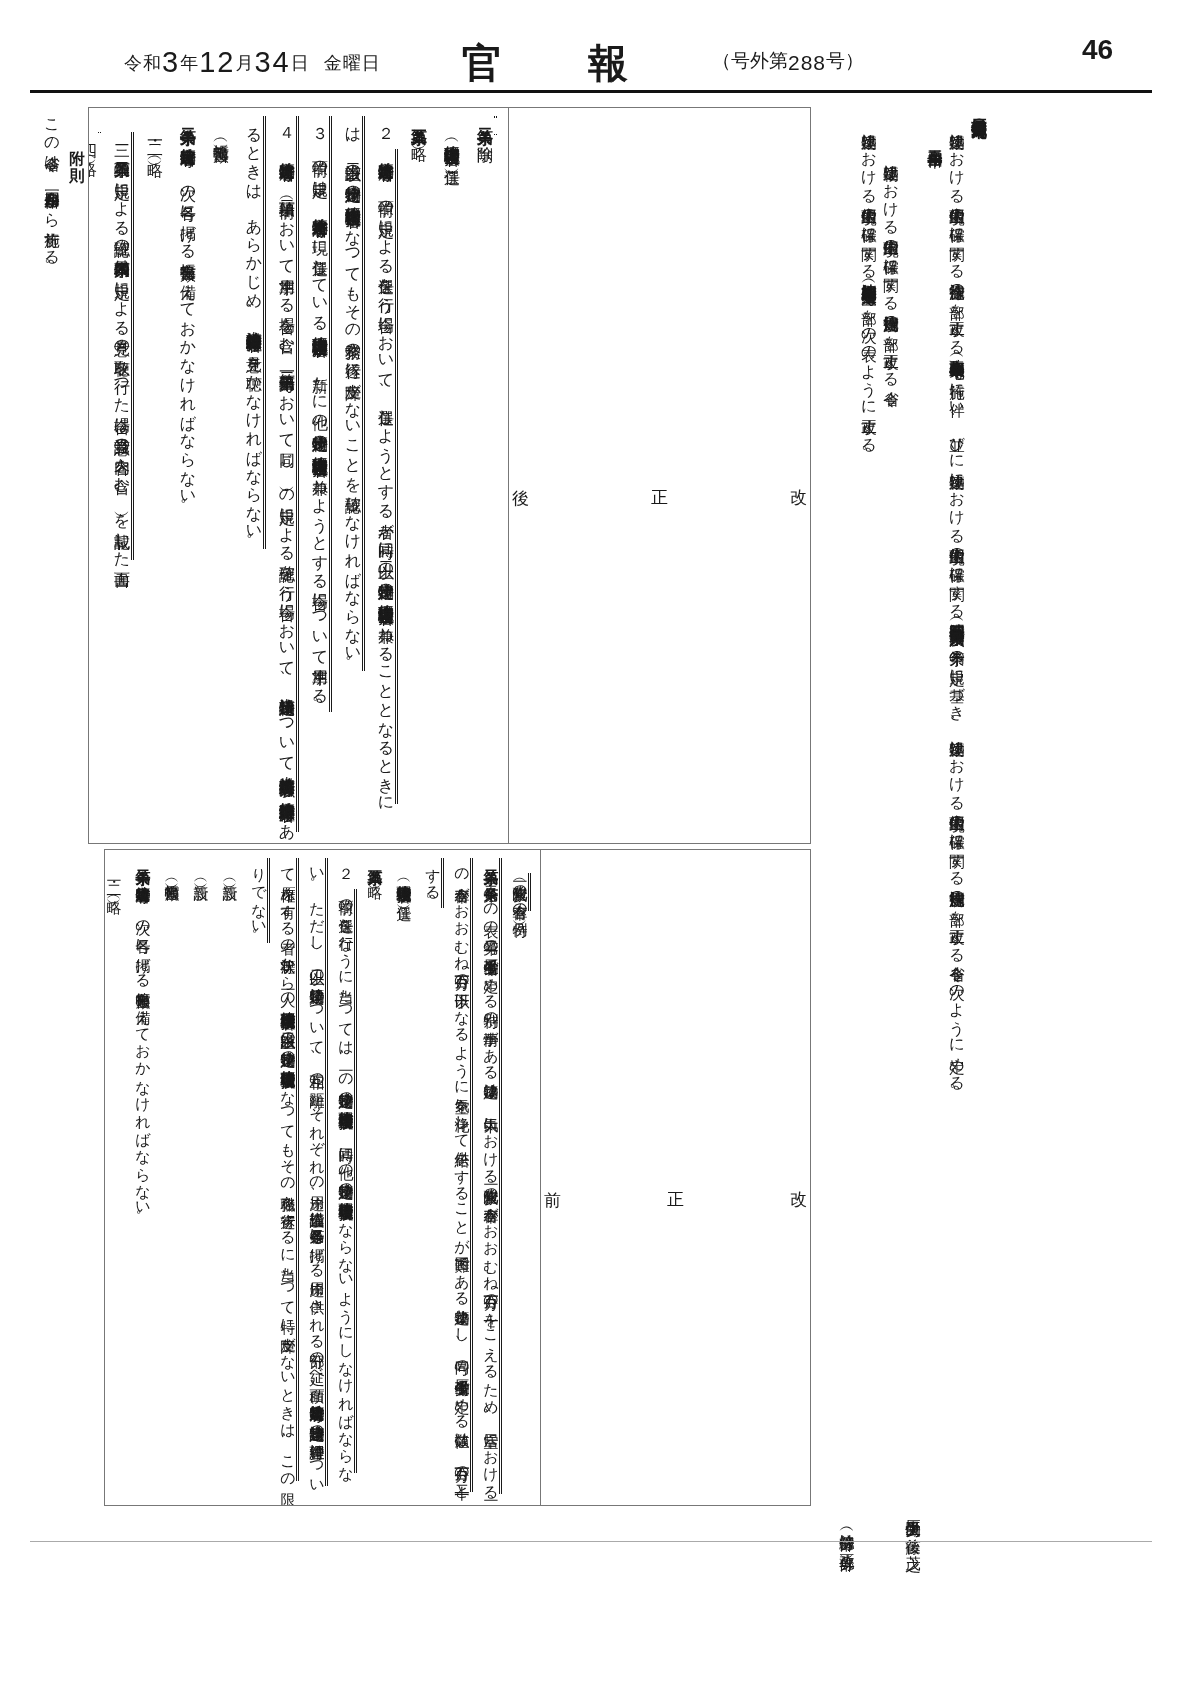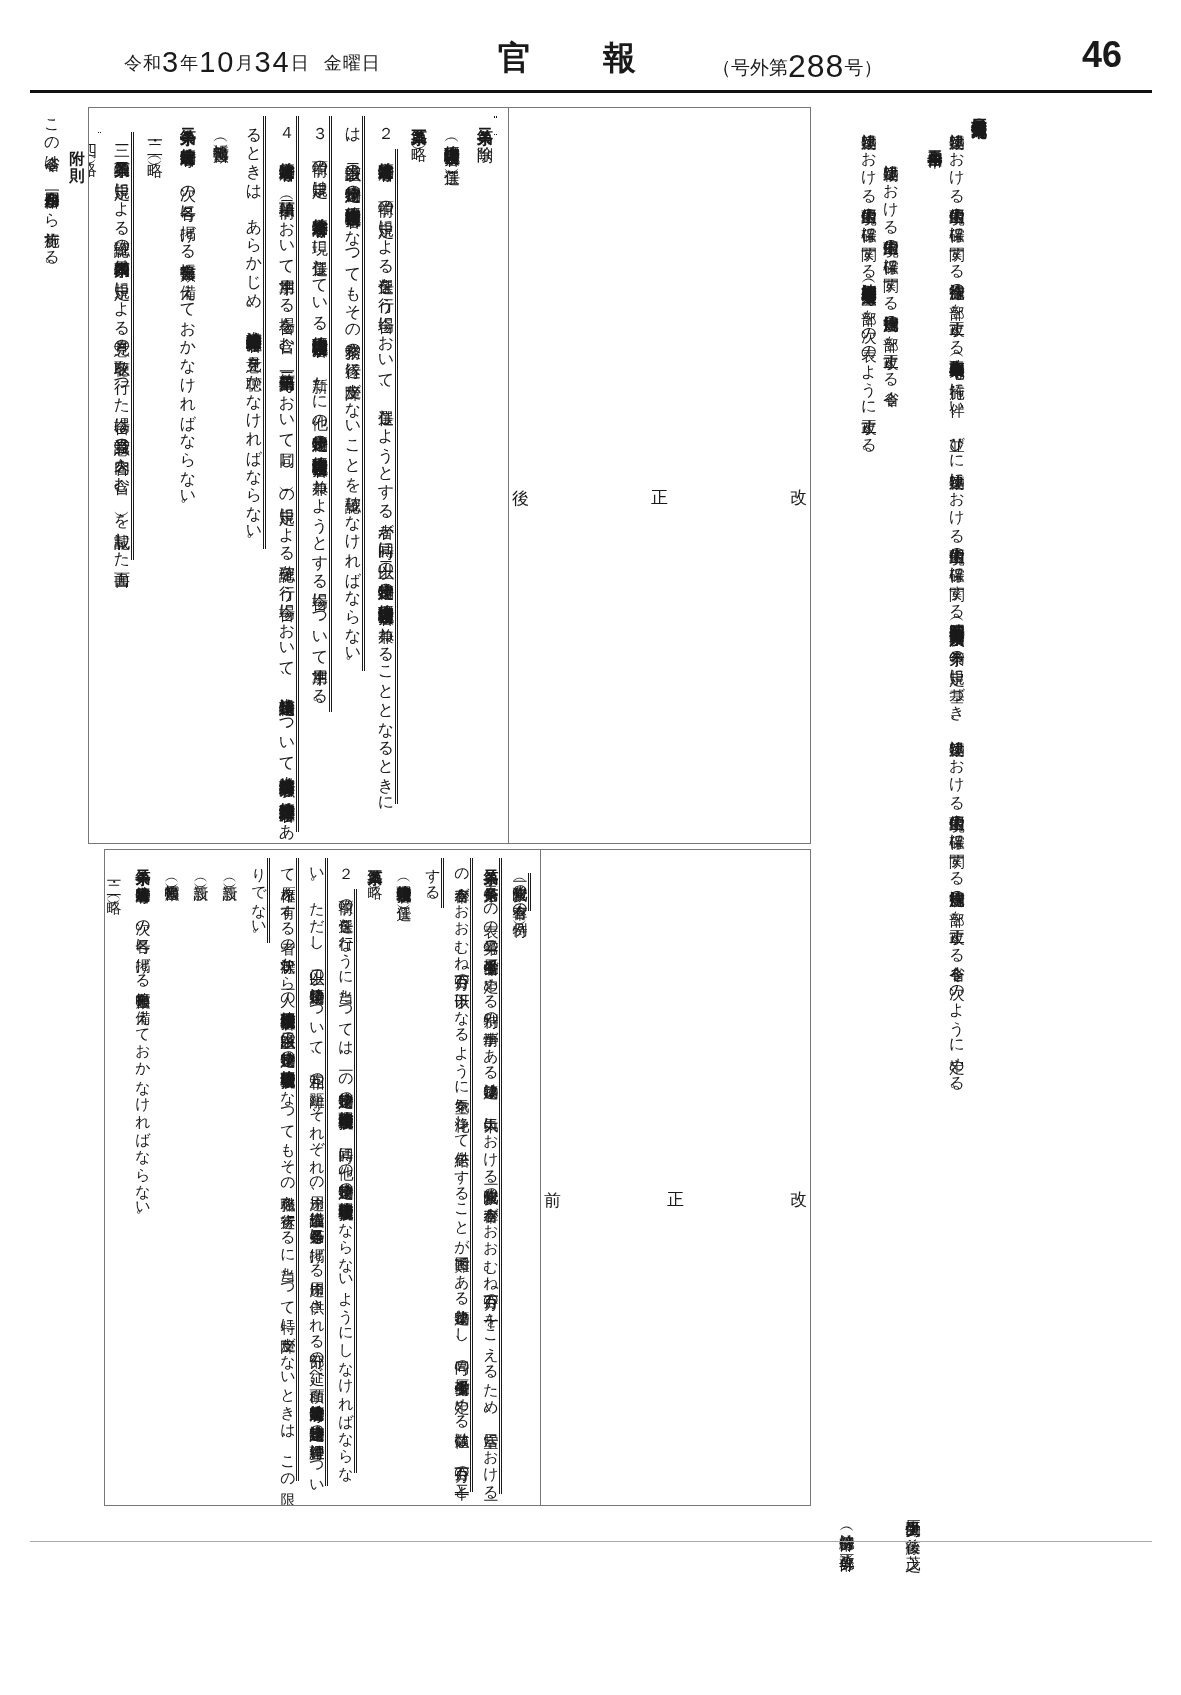--- a/index.html
+++ b/index.html
@@ -15,24 +15,24 @@
   
   .u{
     border-right:3px double #1a1a1a;
     -webkit-box-decoration-break:clone;box-decoration-break:clone;
   }
   
   #header{position:absolute;left:0;top:0;width:1181px;height:90px;}
   .hdr-date{position:absolute;left:124px;top:46px;font-size:18px;letter-spacing:1px;white-space:nowrap;}
   .hdr-date .dg{font-size:29px;letter-spacing:2px;vertical-align:-3px;}
   .hdr-weekday{margin-left:14px;margin-top:8px;}
-  .kanpo{position:absolute;left:462px;top:36px;font-size:33px;font-weight:bold;letter-spacing:2px;white-space:pre;margin-left:36px;}
+  .kanpo{position:absolute;left:462px;top:36px;font-size:40px;font-weight:bold;letter-spacing:2px;white-space:pre;}
   .issue{position:absolute;left:712px;top:48px;font-size:19px;white-space:nowrap;}
-  .issue .dg{font-size:32px;vertical-align:-3px;letter-spacing:1px;margin-top:23px;}
-  .pageno{position:absolute;left:1082px;top:34px;font-size:36px;font-weight:bold;}
+  .issue .dg{font-size:21px;vertical-align:-3px;letter-spacing:1px;margin-top:23px;}
+  .pageno{position:absolute;left:1082px;top:34px;font-size:28px;font-weight:bold;}
   .hdr-rule{position:absolute;left:30px;top:90px;width:1122px;height:3px;background:#111;}
   .bottom-rule{position:absolute;left:30px;top:1541px;width:1122px;height:1px;background:#aaa;}
   
   #preamble{
     left:812px;top:106px;width:178px;height:1438px;
     font-size:15.5px;line-height:22px;letter-spacing:0.4px;
   }
   #preamble > div{margin:0;}
   .align-bottom{text-align:end;}
   
@@ -63,21 +63,21 @@
     left:34px;top:108px;width:56px;height:640px;
     font-size:15.5px;line-height:25px;letter-spacing:0.5px;
   }
   #fusoku .heading{text-indent:2em;font-weight:bold;}
 </style>
 </head>
 <body>
 
 <div id="header">
   <div class="hdr-date">
-    <span>令和</span><span class="dg goth">3</span><span>年</span><span class="dg goth">10</span><span>月</span><span class="dg goth">34</span><span>日</span><span class="hdr-weekday">金曜日</span>
+    <span>令和</span><span class="dg goth">3</span><span>年</span><span class="dg goth">12</span><span>月</span><span class="dg goth">34</span><span>日</span><span class="hdr-weekday">金曜日</span>
   </div>
   <div class="kanpo">官　　報</div>
   <div class="issue">
     <span>（号外第</span><span class="dg goth">288</span><span>号）</span>
   </div>
   <div class="pageno goth">46</div>
   <div class="hdr-rule"></div>
 </div>
 
 <div id="preamble" class="abs v">

